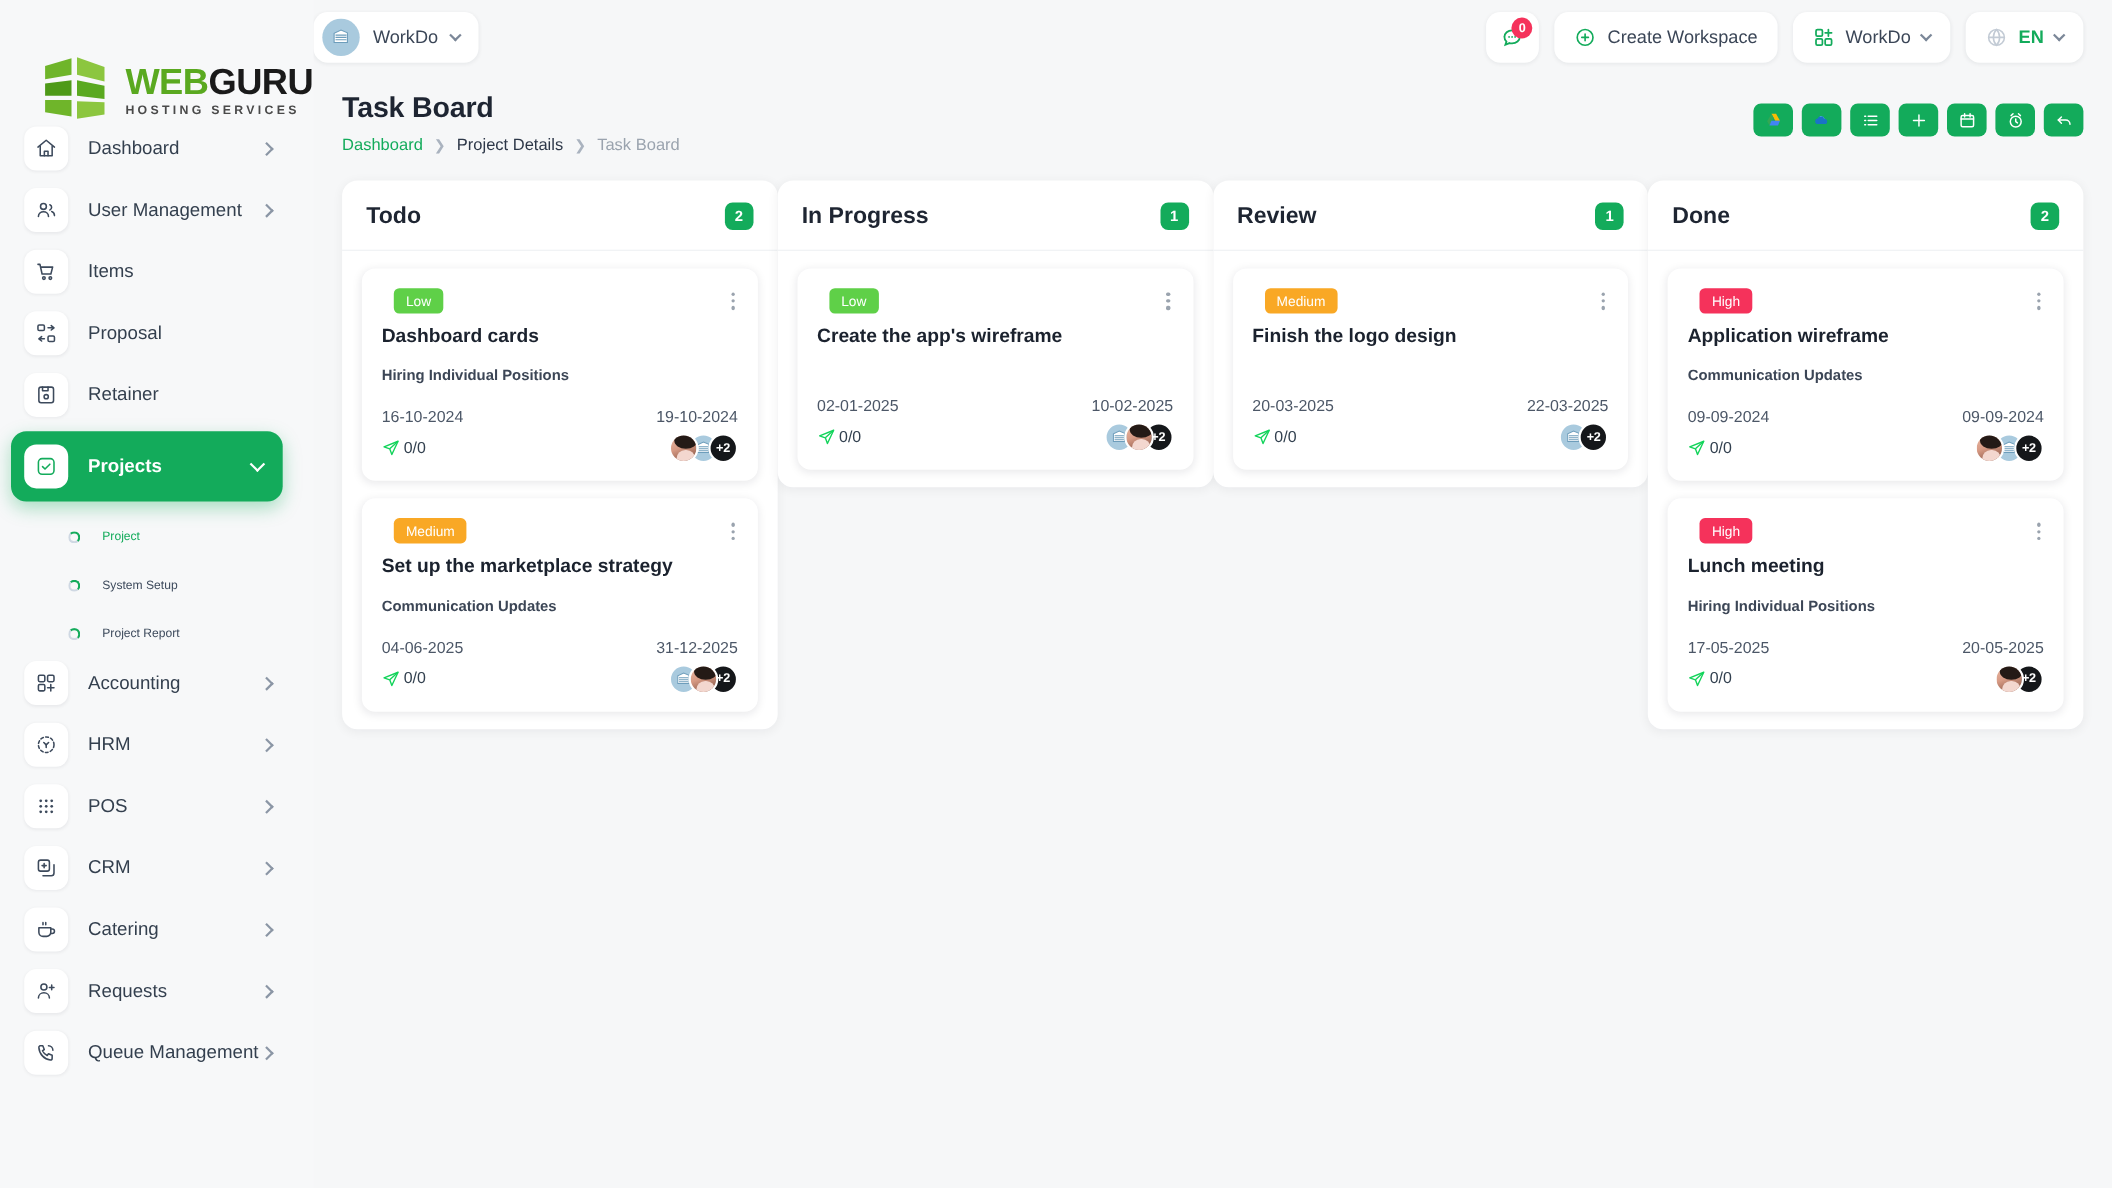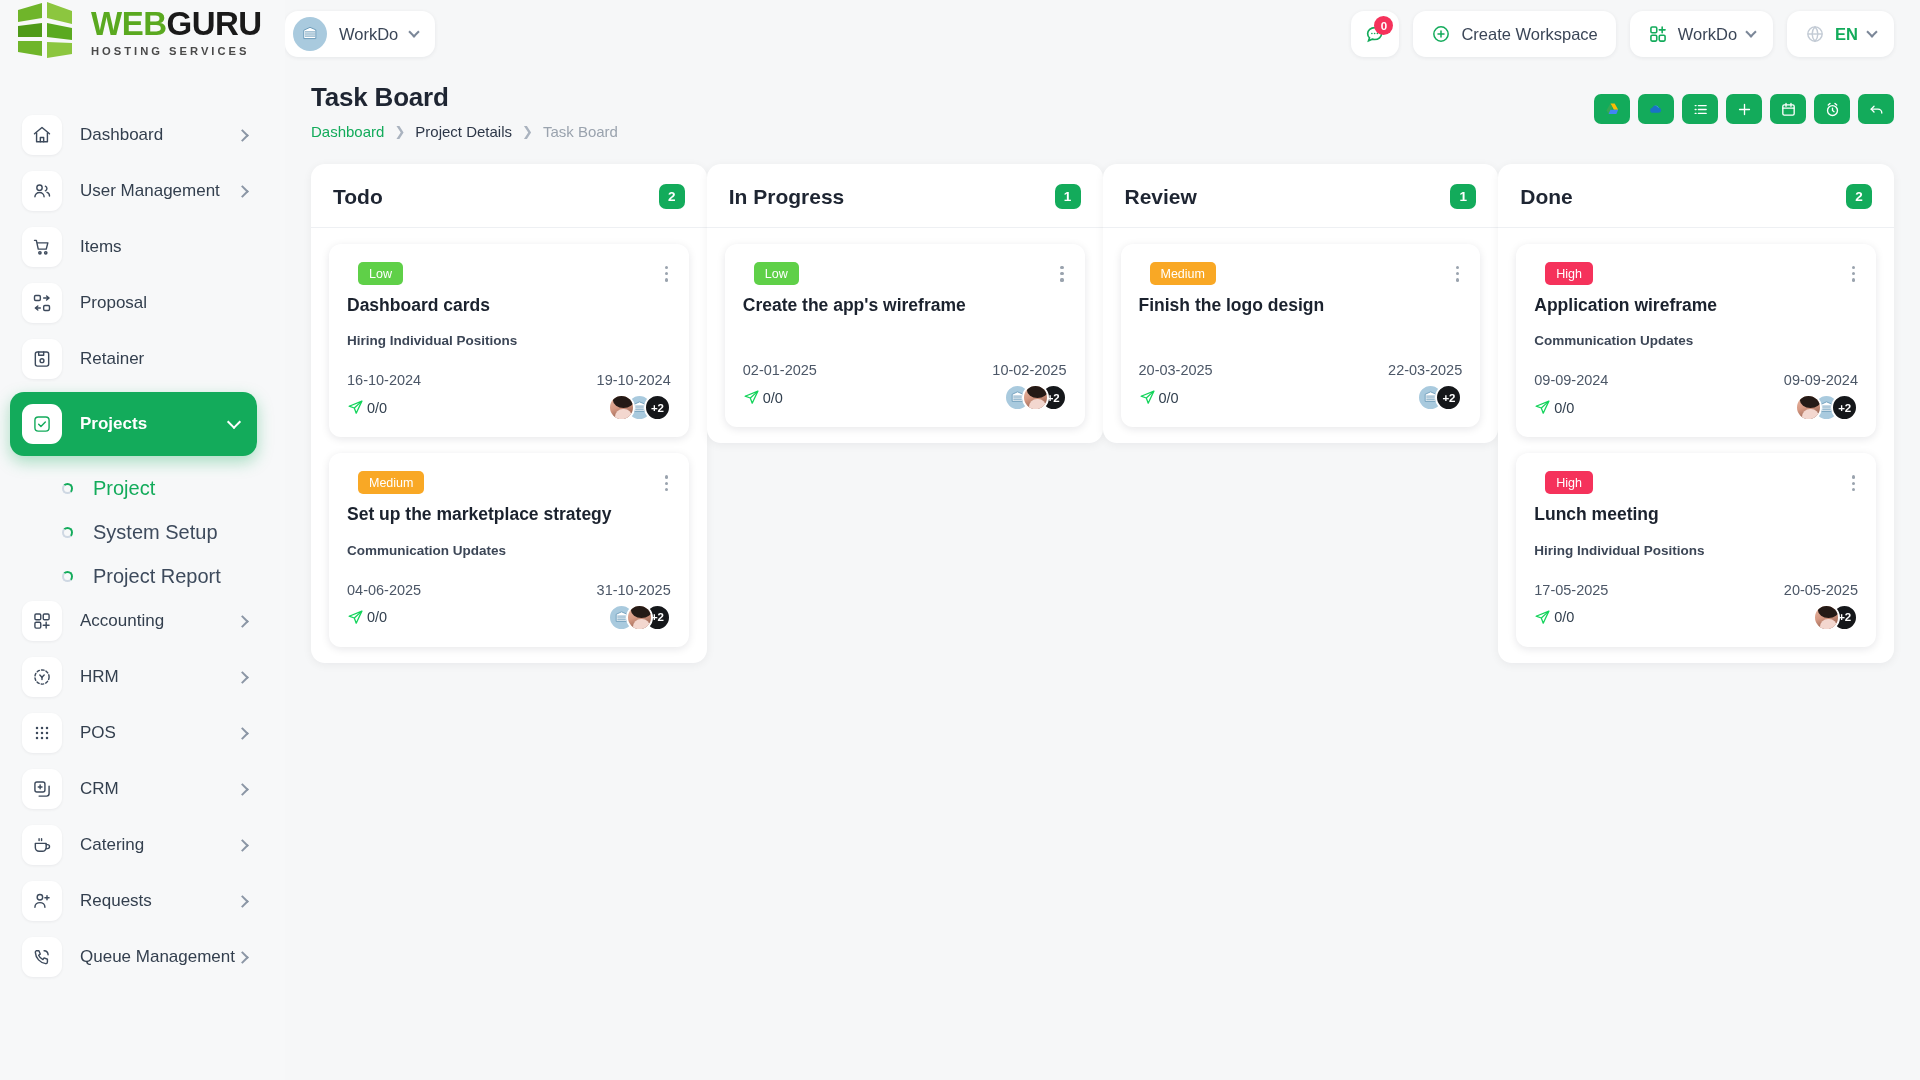--- a/index.html
+++ b/index.html
@@ -17,22 +17,22 @@
   .sidebar {
     width: 285px; height: 1080px;
     background: #f7f8f9;
     padding: 0 0 0 0;
     flex: 0 0 285px;
     position: relative;
     overflow: hidden;
   }
   .logo-wrap {
     height: 112px;
-    display: flex; align-items: flex-start;
-    padding-left: 16px;
+    display: flex; align-items: flex-end;
+    padding-left: 39px;
   }
   .logo { display: flex; align-items: flex-start; gap: 9px; }
   .logo-mark { width: 66px; height: 62px; flex: 0 0 66px; }
   .logo-text { padding-top: 7px; }
   .logo-word { font-size: 33px; font-weight: 700; letter-spacing: -0.5px; line-height: 1; }
   .logo-web { color: #5aa920; }
   .logo-guru { color: #1a1a1a; }
   .logo-sub {
     font-size: 11.2px; letter-spacing: 3.0px; color: #4a4a4a;
     font-weight: 600; margin-top: 5px;
@@ -72,21 +72,21 @@
   .sub-item {
     display: flex; align-items: center;
     height: 44px; padding-left: 40px; cursor: pointer;
   }
   .sub-dot {
     width: 11px; height: 11px; border-radius: 50%;
     border: 2.4px solid #cfd8e3; margin-right: 20px;
     flex: 0 0 11px; position: relative;
   }
   .sub-dot.on { border-color: #cfd8e3; border-top-color: #13ab5b; border-right-color: #13ab5b; }
-  .sub-label { font-size: 20px; color: #3d4a5c; }
+  .sub-label { font-size: 11px; color: #3d4a5c; }
   .sub-item.active .sub-label { color: #13ab5b; }
 
   
   .main { flex: 1; display: flex; flex-direction: column; min-width: 0; }
 
   .topbar {
     height: 68px; display: flex; align-items: center;
     padding: 0 26px 0 0; gap: 0;
   }
   .ws-pill {
@@ -608,21 +608,21 @@
                   <i></i>
                   <i></i>
                   <i></i>
                 </span>
             </div>
             <div class="card-title">Set up the marketplace strategy</div>
             <div class="card-desc">Communication Updates</div>
             <div class="card-foot">
               <div class="dates">
                 <span>04-06-2025</span>
-                <span>31-10-2025</span>
+                <span>31-12-2025</span>
               </div>
               <div class="foot-row">
                 <span class="prog">
                   <svg viewBox="0 0 24 24" fill="none" stroke="#13d45b" stroke-width="1.8" stroke-linejoin="round">
                       <path d="M21 3 3 10.2l7.3 2.5L13 20z"></path>
                       <path d="M21 3 10.3 12.7"></path>
                     </svg>
                   <span>0/0</span>
                 </span>
                 <span class="avatars">

